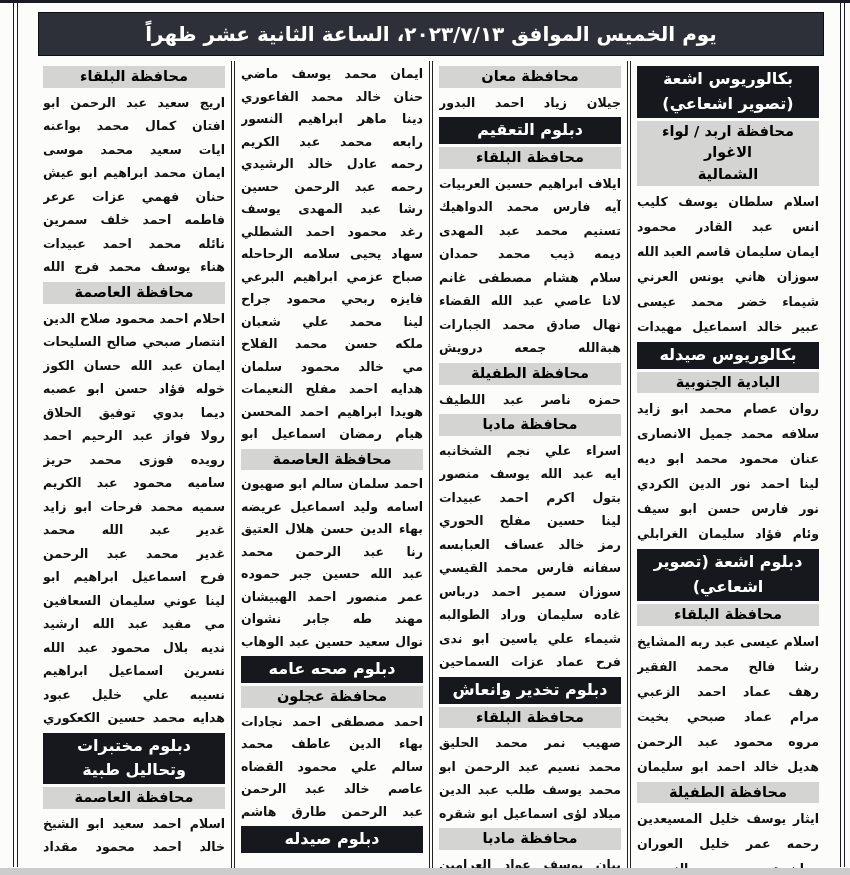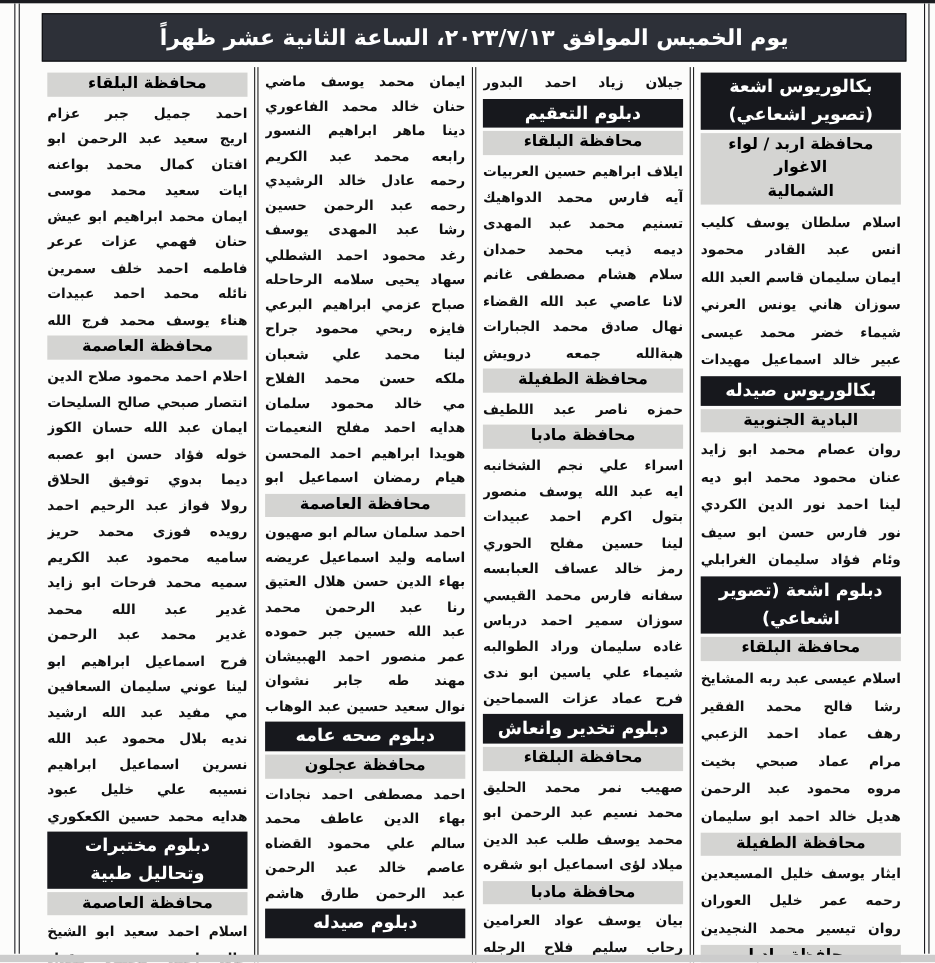--- a/index.html
+++ b/index.html
@@ -118,40 +118,42 @@
 الشمالية</div>
         <div class="name-row">اسلام سلطان يوسف كليب</div>
         <div class="name-row">انس عبد القادر محمود الدعوم</div>
         <div class="name-row">ايمان سليمان قاسم العبد الله</div>
         <div class="name-row">سوزان هاني يونس العرني</div>
         <div class="name-row">شيماء خضر محمد عيسى</div>
         <div class="name-row">عبير خالد اسماعيل مهيدات</div>
         <div class="h-black">بكالوريوس صيدله</div>
         <div class="h-gray">البادية الجنوبية</div>
         <div class="name-row">روان عصام محمد ابو زايد</div>
+        <div class="name-row">سلافه محمد جميل الانصارى</div>
         <div class="name-row">عنان محمود محمد ابو ديه</div>
         <div class="name-row">لينا احمد نور الدين الكردي</div>
         <div class="name-row">نور فارس حسن ابو سيف</div>
         <div class="name-row">وئام فؤاد سليمان الغرابلي</div>
         <div class="h-black">دبلوم اشعة (تصوير اشعاعي)</div>
         <div class="h-gray">محافظة البلقاء</div>
         <div class="name-row">اسلام عيسى عبد ربه المشايخ</div>
         <div class="name-row">رشا فالح محمد الفقير</div>
         <div class="name-row">رهف عماد احمد الزعبي</div>
         <div class="name-row">مرام عماد صبحي بخيت</div>
         <div class="name-row">مروه محمود عبد الرحمن الحربي</div>
         <div class="name-row">هديل خالد احمد ابو سليمان</div>
         <div class="h-gray">محافظة الطفيلة</div>
         <div class="name-row">ايثار يوسف خليل المسيعدين</div>
         <div class="name-row">رحمه عمر خليل العوران</div>
         <div class="name-row">روان تيسير محمد النجيدين</div>
         <div class="h-gray">محافظة مادبا</div>
       </div>
       <div class="vrule"></div>
       <div class="col" data-col="2">
+        <div class="h-gray">محافظة معان</div>
         <div class="name-row">جيلان زياد احمد البدور</div>
         <div class="h-black">دبلوم التعقيم</div>
         <div class="h-gray">محافظة البلقاء</div>
         <div class="name-row">ايلاف ابراهيم حسين العربيات</div>
         <div class="name-row">آيه فارس محمد الدواهيك</div>
         <div class="name-row">تسنيم محمد عبد المهدى الوخيان</div>
         <div class="name-row">ديمه ذيب محمد حمدان</div>
         <div class="name-row">سلام هشام مصطفى غانم</div>
         <div class="name-row">لانا عاصي عبد الله القضاء</div>
         <div class="name-row">نهال صادق محمد الجبارات</div>
@@ -212,21 +214,20 @@
         <div class="name-row">احمد مصطفى احمد نجادات</div>
         <div class="name-row">بهاء الدين عاطف محمد القضاه</div>
         <div class="name-row">سالم علي محمود القضاه</div>
         <div class="name-row">عاصم خالد عبد الرحمن طوالبه</div>
         <div class="name-row">عبد الرحمن طارق هاشم الزغول</div>
         <div class="h-black">دبلوم صيدله</div>
       </div>
       <div class="vrule"></div>
       <div class="col" data-col="4">
         <div class="h-gray">محافظة البلقاء</div>
-        <div class="name-row">احمد جميل جبر عزام</div>
         <div class="name-row">اريج سعيد عبد الرحمن ابو فارس</div>
         <div class="name-row">افتان كمال محمد بواعنه</div>
         <div class="name-row">ايات سعيد محمد موسى</div>
         <div class="name-row">ايمان محمد ابراهيم ابو عيش</div>
         <div class="name-row">حنان فهمي عزات عرعر</div>
         <div class="name-row">فاطمه احمد خلف سمرين</div>
         <div class="name-row">نائله محمد احمد عبيدات</div>
         <div class="name-row">هناء يوسف محمد فرج الله</div>
         <div class="h-gray">محافظة العاصمة</div>
         <div class="name-row">احلام احمد محمود صلاح الدين</div>

